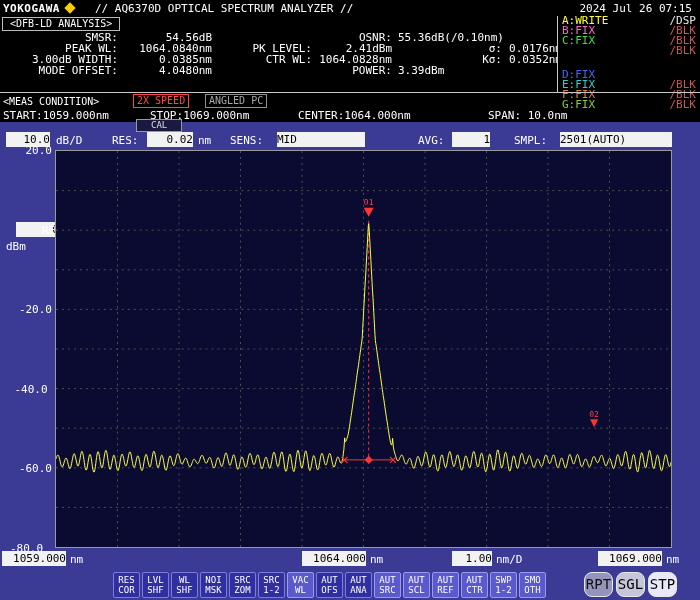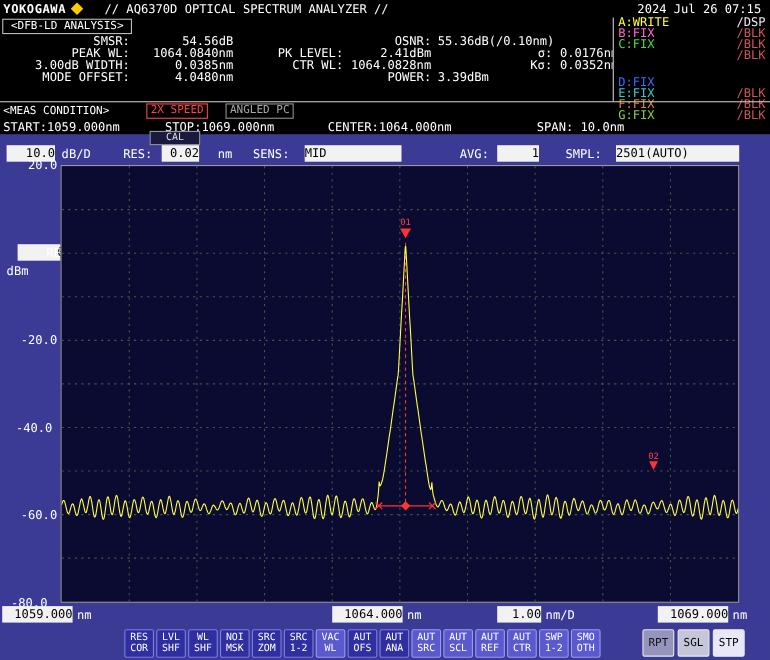--- a/index.html
+++ b/index.html
@@ -37,21 +37,21 @@
   
   .chart{position:absolute;left:55px;top:150px;width:617px;height:398px;background:#0b0b32;border:1px solid #9a9a9a}
   .chart svg{position:absolute;left:0;top:0;width:100%;height:100%}
   .grid{stroke:#44584a;stroke-width:1;stroke-dasharray:2,4}
   .mlab{fill:#ff4545;font-size:8px;text-anchor:middle;font-family:"DejaVu Sans Mono",monospace}
   
   .toolbar{position:absolute;left:0;top:570px;width:700px;height:30px;display:flex;gap:2px;padding:2px 0 0 113px}
   .tbtn{width:27px;height:26px;display:flex;flex-direction:column;align-items:center;justify-content:center;font-size:9px;line-height:10px;color:#fff;border:1px solid #7d7de0;border-radius:2px;cursor:pointer}
   .tbtn.dark{background:#2f2fa2}
   .tbtn.light{background:#5a5ace;border-color:#9a9af0}
-  .kbtn{position:absolute;top:572px;width:29px;height:25px;font-size:10px;line-height:23px;text-align:center;color:#000;border:1px solid #e8e8e8;border-radius:2px;cursor:pointer}
+  .kbtn{position:absolute;top:572px;width:29px;height:25px;font-size:14px;line-height:23px;text-align:center;color:#000;border:1px solid #e8e8e8;border-radius:8px;cursor:pointer}
   .rpt{left:584px;background:#9494bc;color:#111}
   .sgl{left:616px;background:#c6c6da}
   .stp{left:648px;background:#e8e8f8}
 </style>
 </head>
 <body>
 
 <div class="screen">
   <div class="blackpanel"></div>
 
@@ -129,21 +129,21 @@
     <span class="mrow" style="left:3px"><span>START:</span><span>1059.000nm</span></span>
     <span class="mrow" style="left:150px"><span>STOP:</span><span>1069.000nm</span></span>
     <span class="mrow" style="left:298px"><span>CENTER:</span><span>1064.000nm</span></span>
     <span class="mrow" style="left:488px"><span>SPAN:</span><span> 10.0nm</span></span>
   </div>
   <span class="cal">CAL</span>
 
   <span class="vbox" style="left:6px;top:132px;width:44px">10.0</span>
   <span class="wlab" style="left:56px;top:134px">dB/D</span>
   <span class="wlab" style="left:112px;top:134px">RES:</span>
-  <span class="vbox" style="left:147px;top:132px;width:34px">0.02</span>
+  <span class="vbox" style="left:147px;top:132px;width:46px">0.02</span>
   <span class="wlab" style="left:198px;top:134px">nm</span>
   <span class="wlab" style="left:230px;top:134px">SENS:</span>
   <span class="vbox l" style="left:277px;top:132px;width:88px">MID</span>
   <span class="wlab" style="left:418px;top:134px">AVG:</span>
   <span class="vbox" style="left:452px;top:132px;width:38px">1</span>
   <span class="wlab" style="left:514px;top:134px">SMPL:</span>
   <span class="vbox l" style="left:560px;top:132px;width:112px">2501(AUTO)</span>
 
   <span class="wlab r" style="left:10px;top:144px;width:42px;text-align:right">20.0</span>
   <span class="vbox" style="left:16px;top:222px;width:56px">0.0</span>

